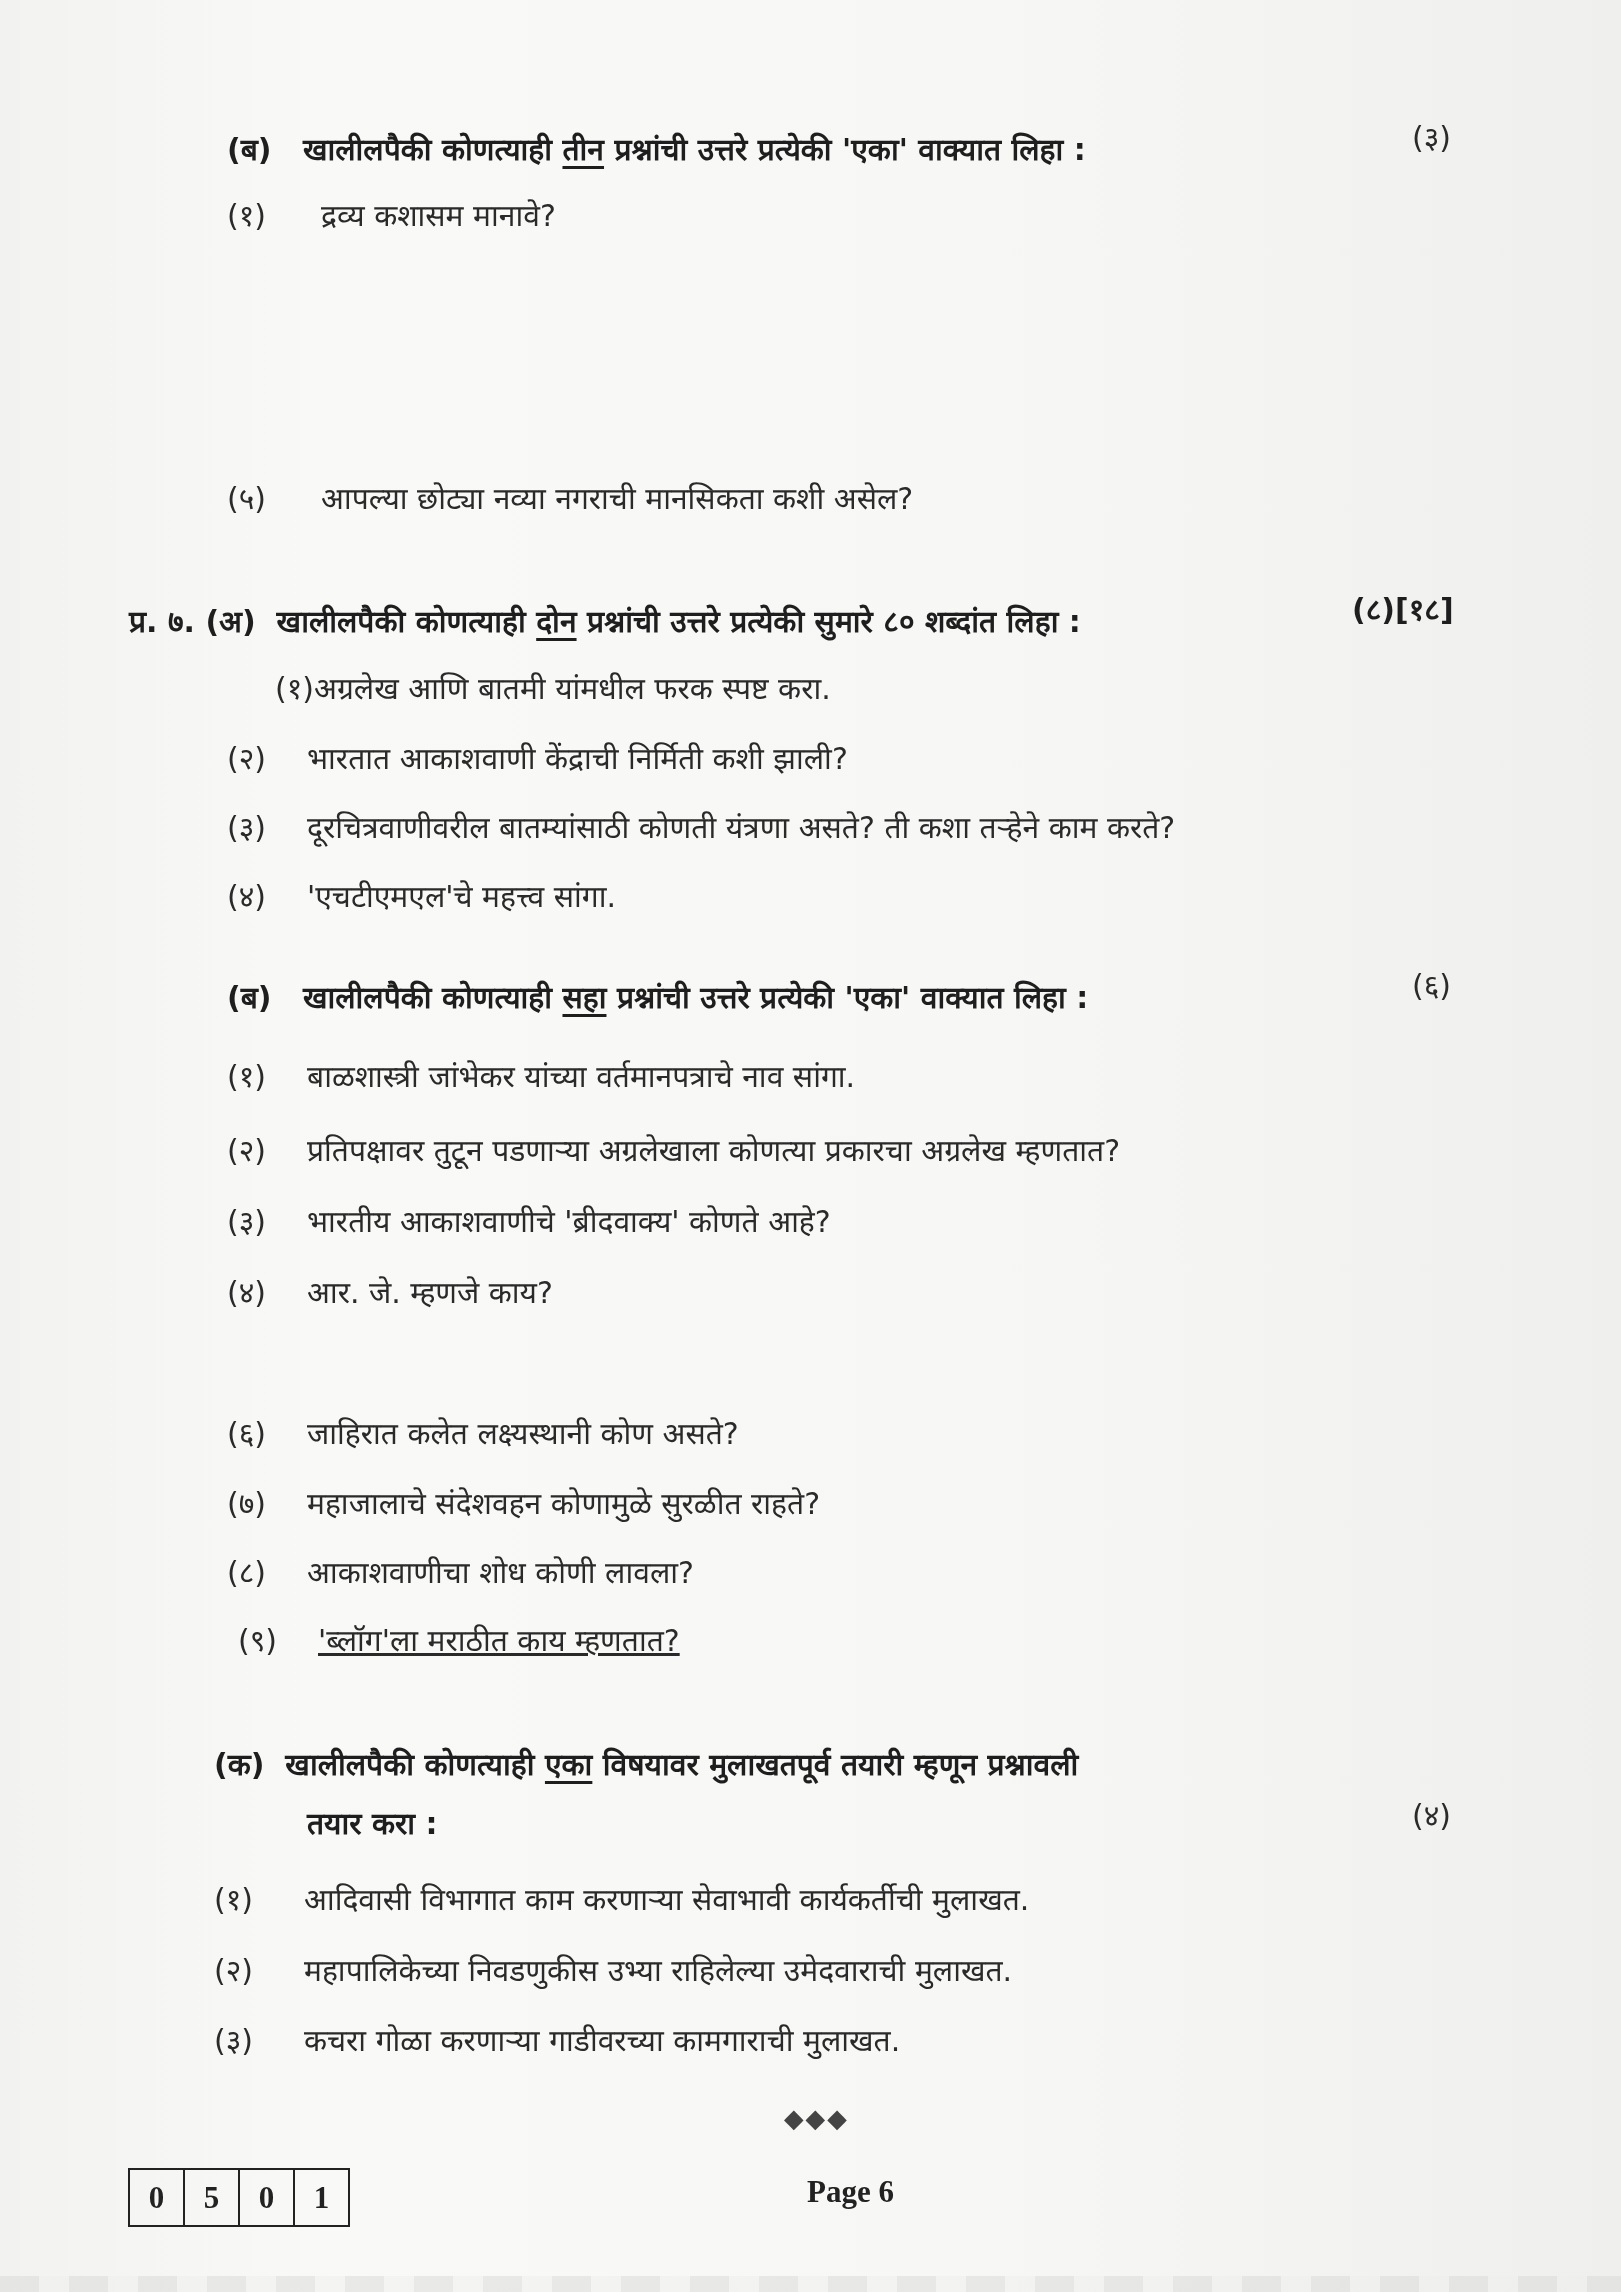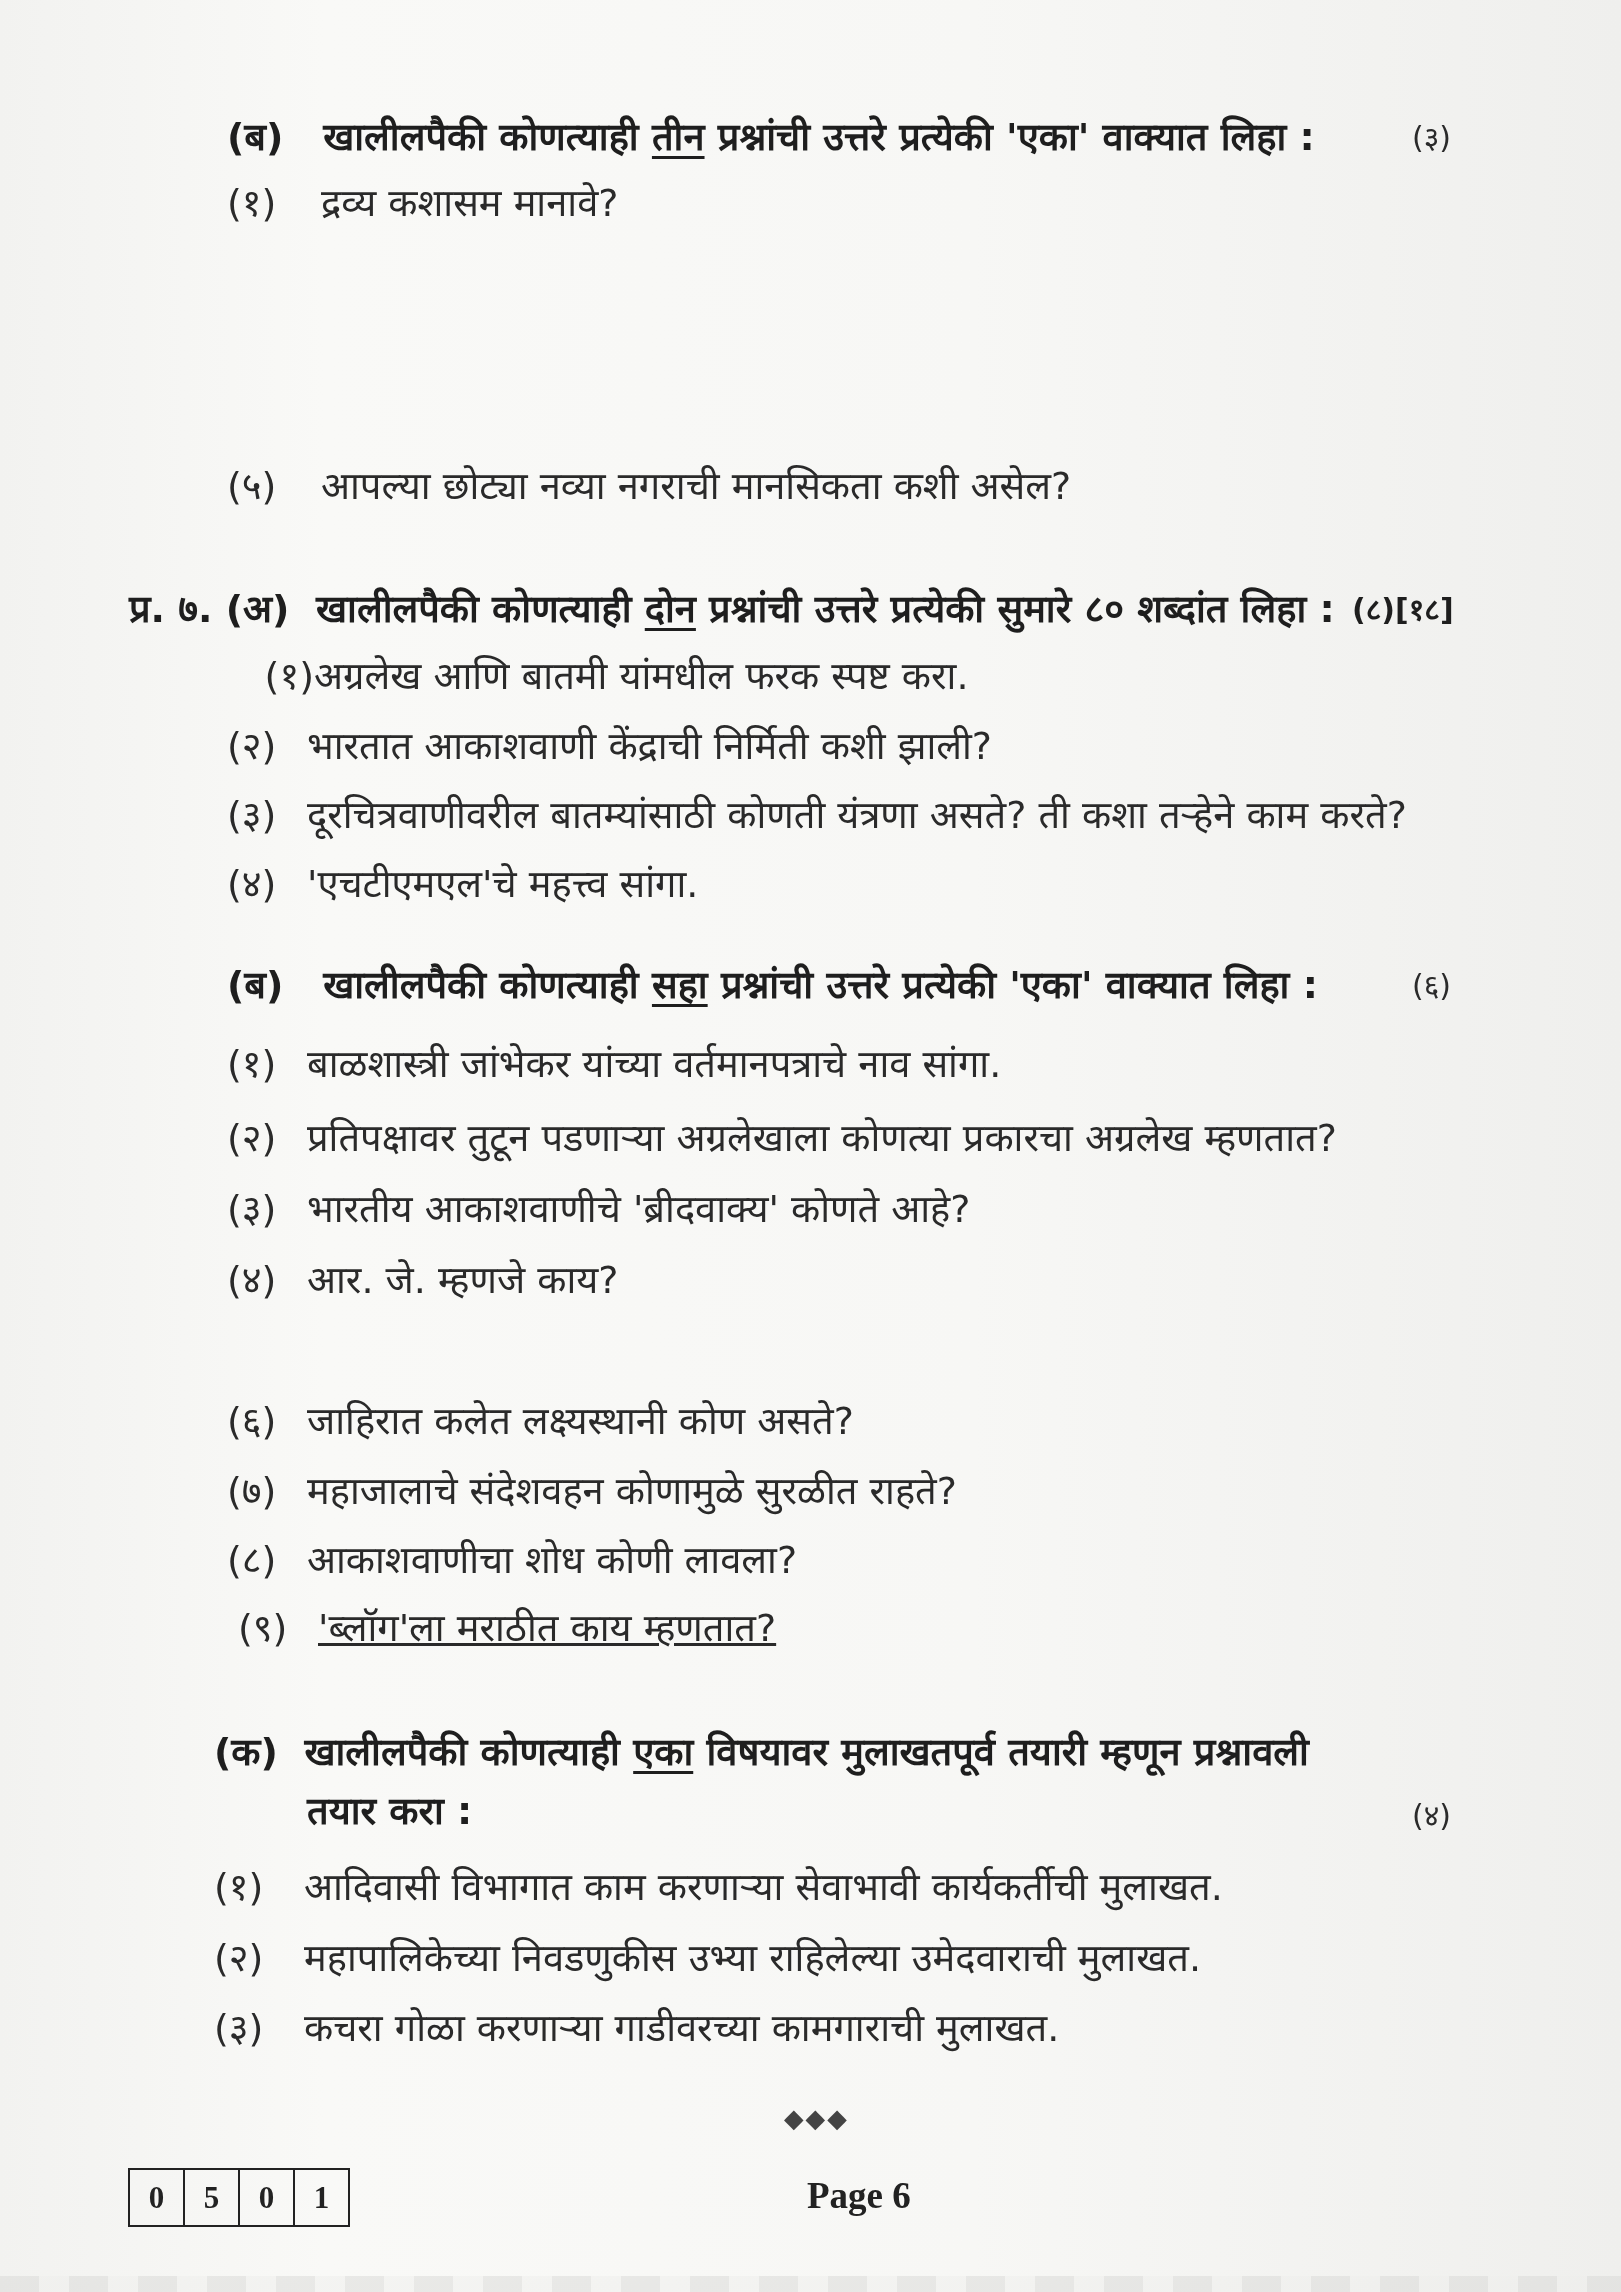--- a/index.html
+++ b/index.html
@@ -6,34 +6,34 @@
   body {
     width: 1621px; height: 2293px; position: relative; overflow: hidden;
     background: #f6f6f4;
     font-family: "DejaVu Sans", sans-serif;
     color: #2a2a2a;
   }
   .page {
     position: absolute; left: 0; top: 0; width: 1621px; height: 2293px;
     background: linear-gradient(90deg, #f2f2f0 0%, #f9f9f7 20%, #f7f7f5 60%, #efefed 100%);
   }
-  .line { position: absolute; white-space: nowrap; font-size: 38px; line-height: 43px; }
+  .line { position: absolute; white-space: nowrap; font-size: 30px; line-height: 43px; margin-top: 12px; }
   .bold { font-weight: bold; color: #1e1e1e; }
   .num { display: inline-block; }
   .u { text-decoration: underline; text-underline-offset: 5.9px; }
   .marks { position: absolute; font-size: 30px; line-height: 43px; white-space: nowrap; }
   .diamonds { position: absolute; left: 784px; top: 2103px; font-size: 25.5px; color: #444; letter-spacing: 2px; }
   .code-box { position: absolute; left: 128px; top: 2168px; display: flex; border: 2.9px solid #222; }
   .code-cell {
     width: 53px; height: 55px; border-right: 2px solid #222;
     font-family: "Liberation Serif", serif; font-weight: bold; font-size: 31px;
     display: flex; align-items: center; justify-content: center; color: #222;
   }
   .code-cell:last-child { border-right: none; }
-  .page-no { position: absolute; left: 807px; top: 2174px; font-family: "Liberation Serif", serif; font-weight: bold; font-size: 37px; color: #222; }
+  .page-no { position: absolute; left: 807px; top: 2174px; font-family: "Liberation Serif", serif; font-weight: bold; font-size: 31px; color: #222; }
   .scan-strip { position: absolute; left: 0; top: 2276px; width: 1621px; height: 16.7px;
     background: repeating-linear-gradient(90deg, #d8d8d6 0 39px, #eeeeec 39px 69px); opacity: .5; }
 </style>
 </head>
 <body>
 
 <div class="page">
 
   <div class="line bold" style="left:227px; top:116px;">
     <span>(ब)</span>&nbsp;&nbsp;

